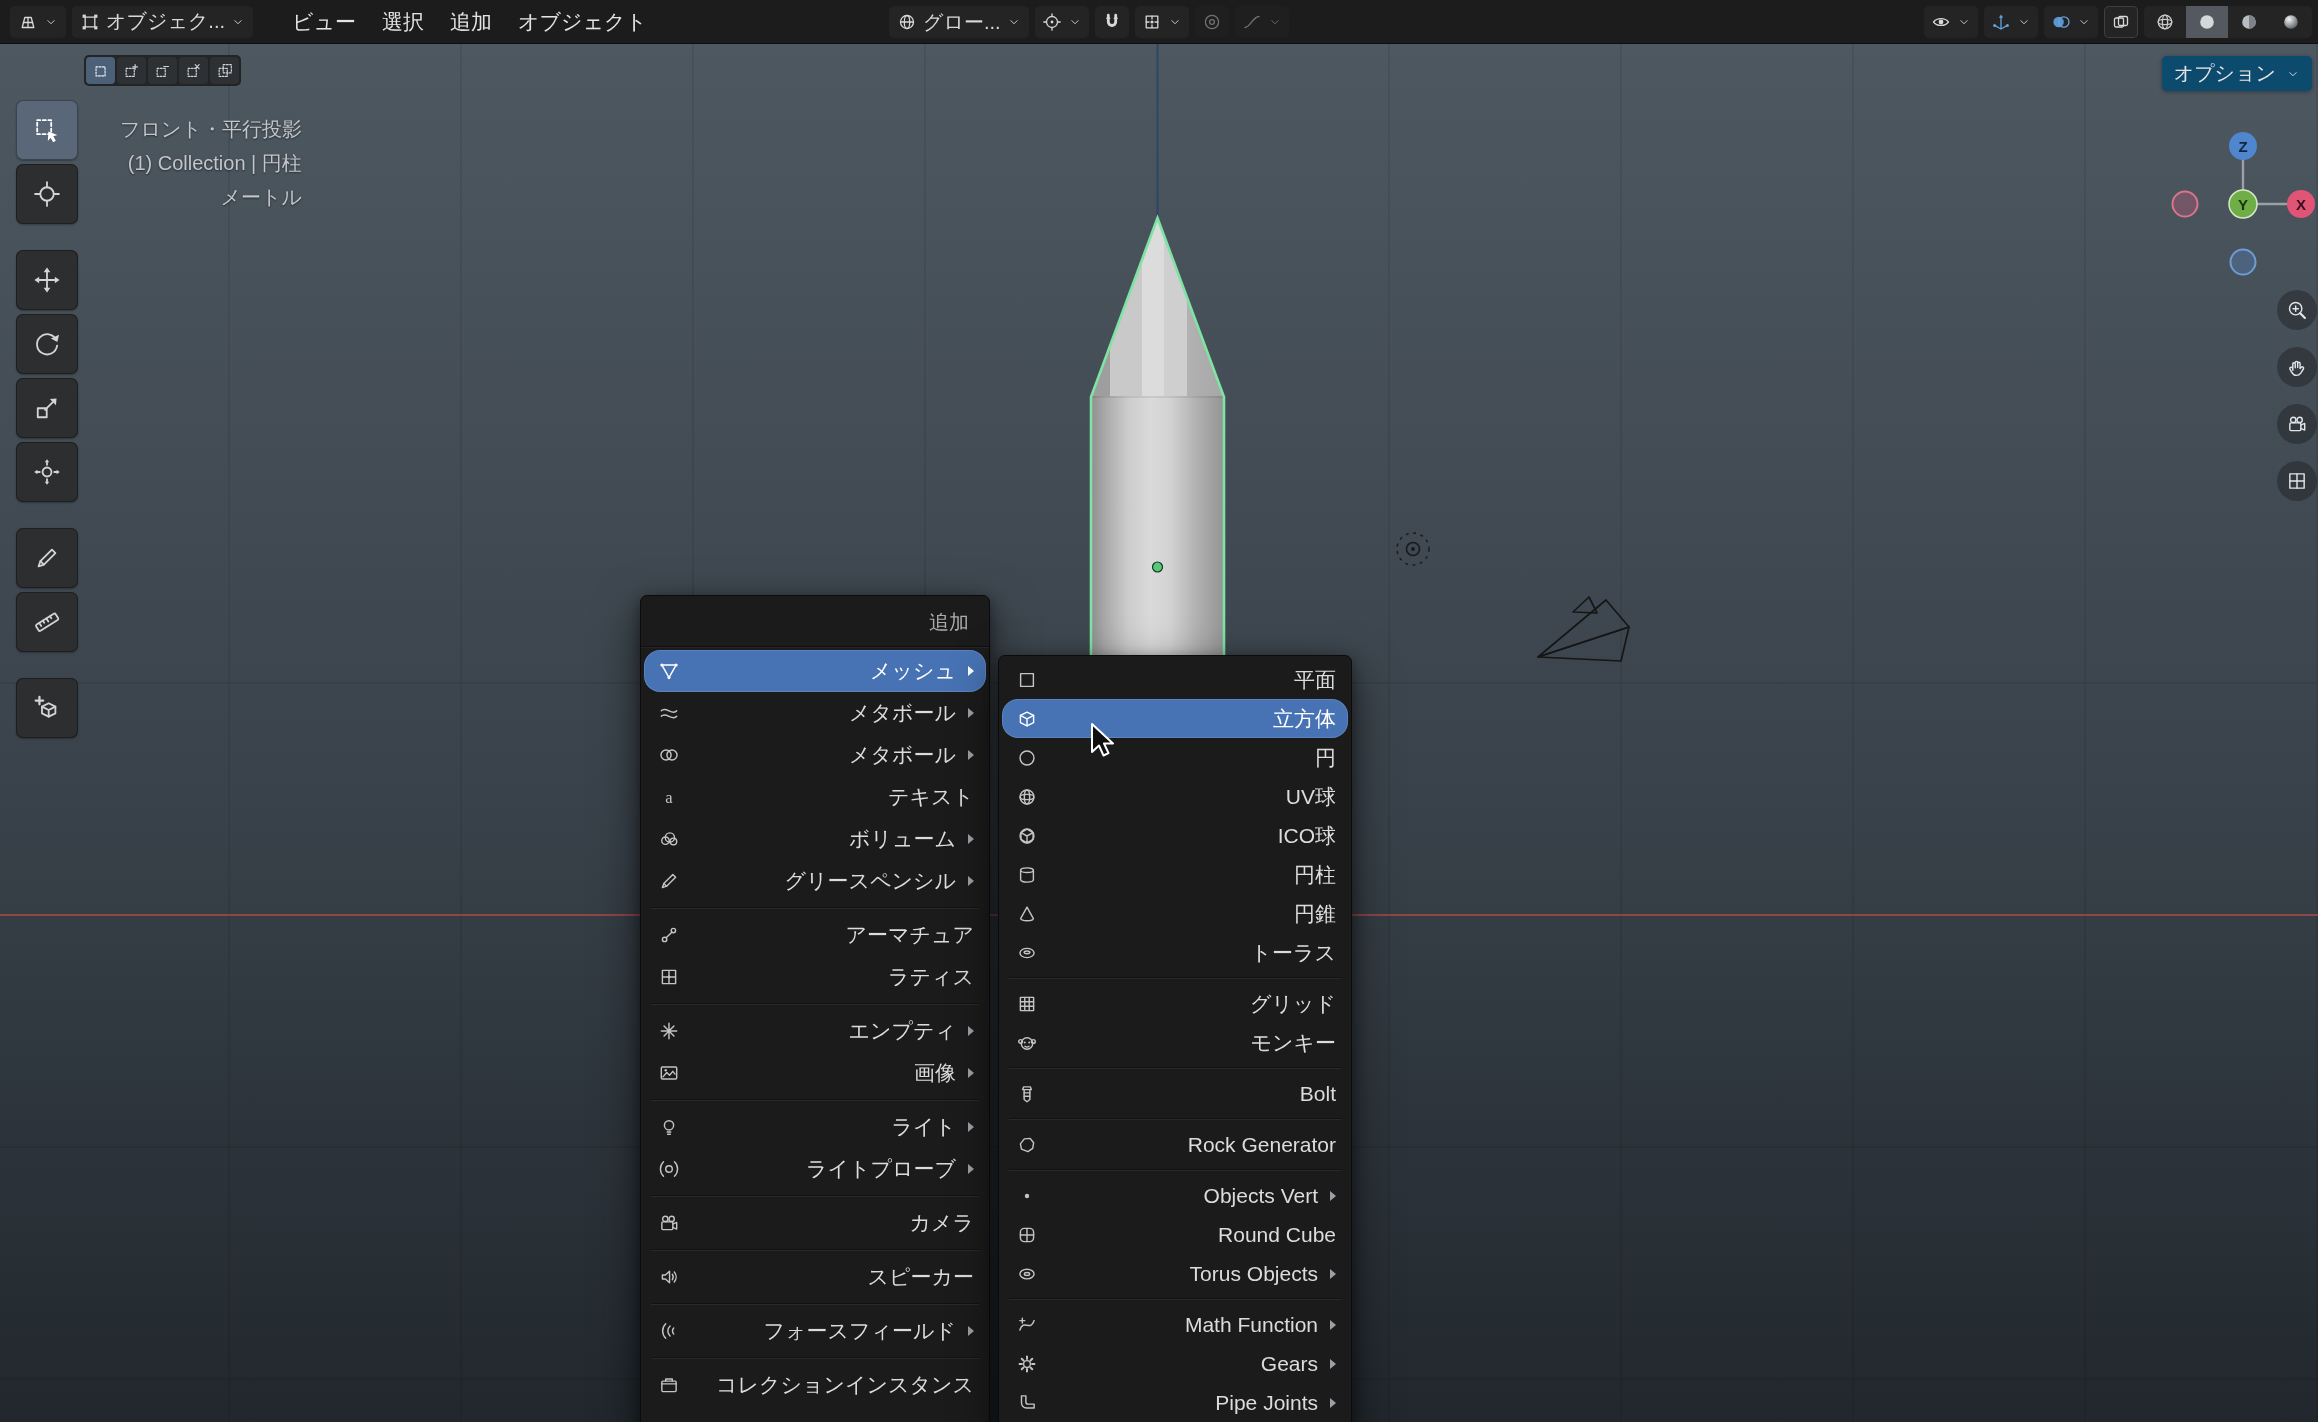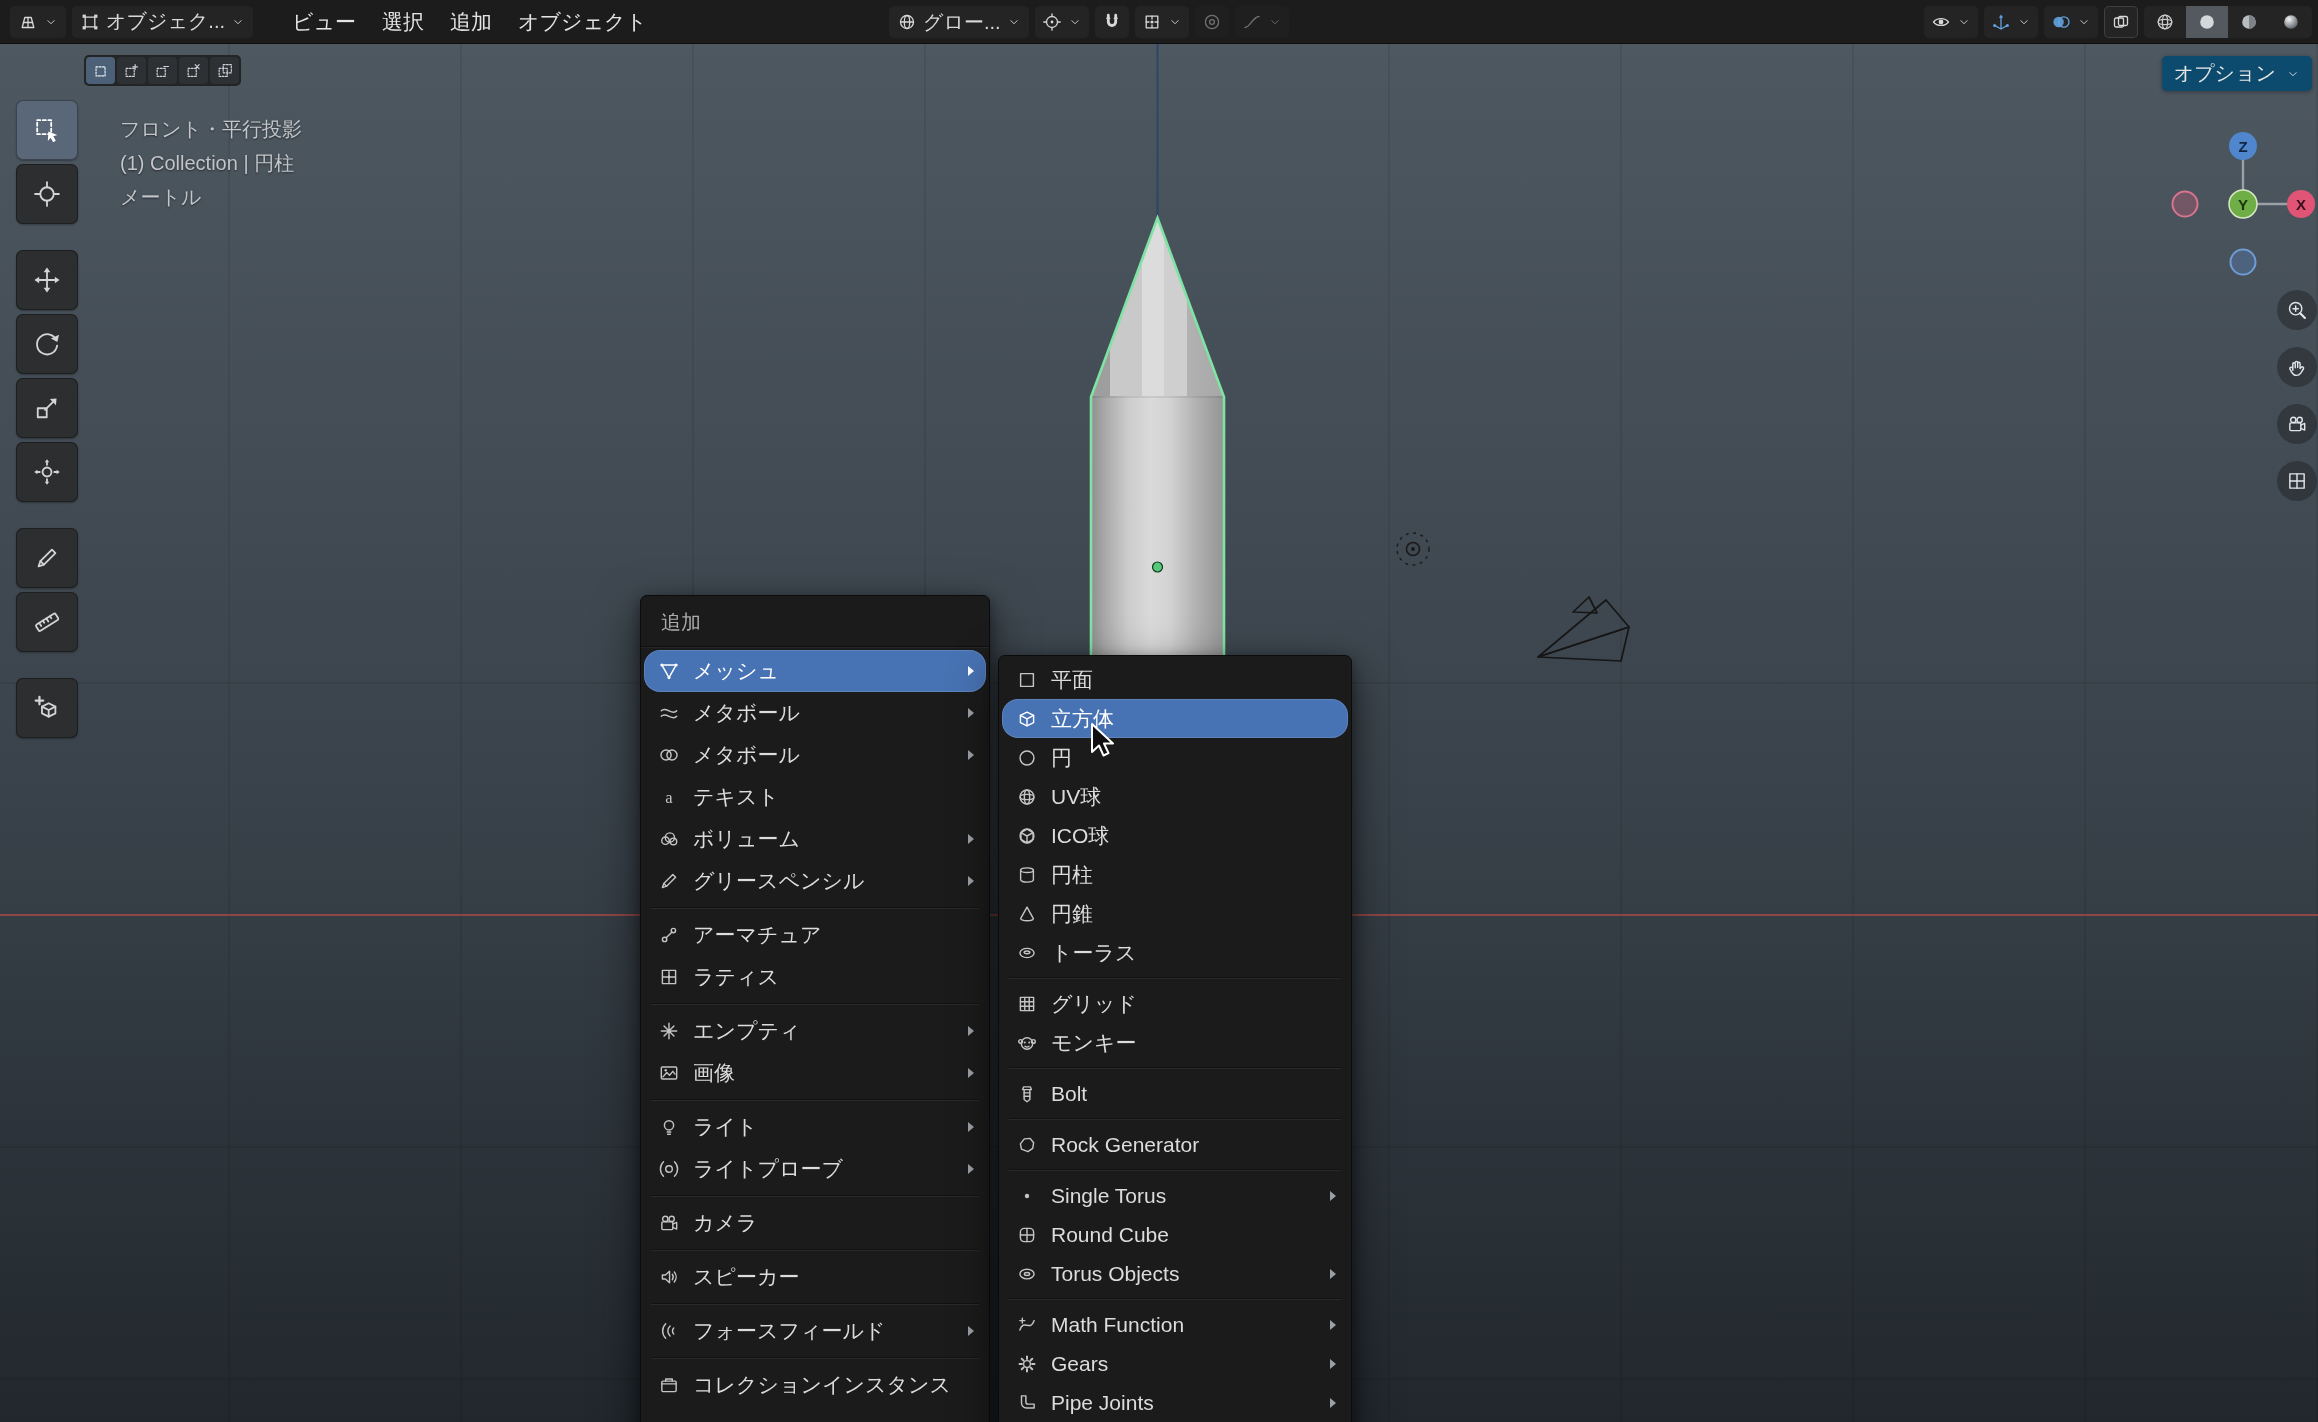--- a/index.html
+++ b/index.html
@@ -1,17 +1,17 @@
 <!DOCTYPE html>
 <html><head>
 <meta charset="utf-8">
 <style>
   html,body{margin:0;padding:0;width:2318px;height:1422px;overflow:hidden;background:#1d1d1d;
     font-family:"Liberation Sans","DejaVu Sans",sans-serif;}
-  #stage{position:relative;width:2318px;height:1422px;}
+  #stage{position:relative;width:2318px;height:1422px;text-align:right;}
   svg{display:block}
 
   
   .scene{position:absolute;left:0;top:0;z-index:1;}
 
   
   .topbar{position:absolute;left:0;top:0;width:100%;height:44px;background:#1c1c1c;
     border-bottom:1px solid #0e0e0e;display:flex;align-items:center;gap:6px;padding:0 10px;
     box-sizing:border-box;z-index:30;}
   .hbtn{display:flex;align-items:center;gap:6px;background:#242424;border-radius:5px;
@@ -810,21 +810,21 @@
           </span>
           <span class="mi-label">Rock Generator</span>
         </div>
         <div class="menu-sep"></div>
         <div class="menu-item">
           <span class="mi-icon">
             <svg viewBox="0 0 20 20" width="22" height="22" fill="none" stroke="currentColor" stroke-width="1.3" stroke-linecap="round" stroke-linejoin="round">
               <circle cx="10" cy="10" r="2" fill="currentColor" stroke="none"></circle>
             </svg>
           </span>
-          <span class="mi-label">Single Torus</span>
+          <span class="mi-label">Objects Vert</span>
           <span class="mi-arrow"></span>
         </div>
         <div class="menu-item">
           <span class="mi-icon">
             <svg viewBox="0 0 20 20" width="22" height="22" fill="none" stroke="currentColor" stroke-width="1.3" stroke-linecap="round" stroke-linejoin="round">
               <rect x="4" y="4" width="12" height="12" rx="3.5"></rect>
               <path d="M10,4 V16 M4,10 H16"></path>
             </svg>
           </span>
           <span class="mi-label">Round Cube</span>

